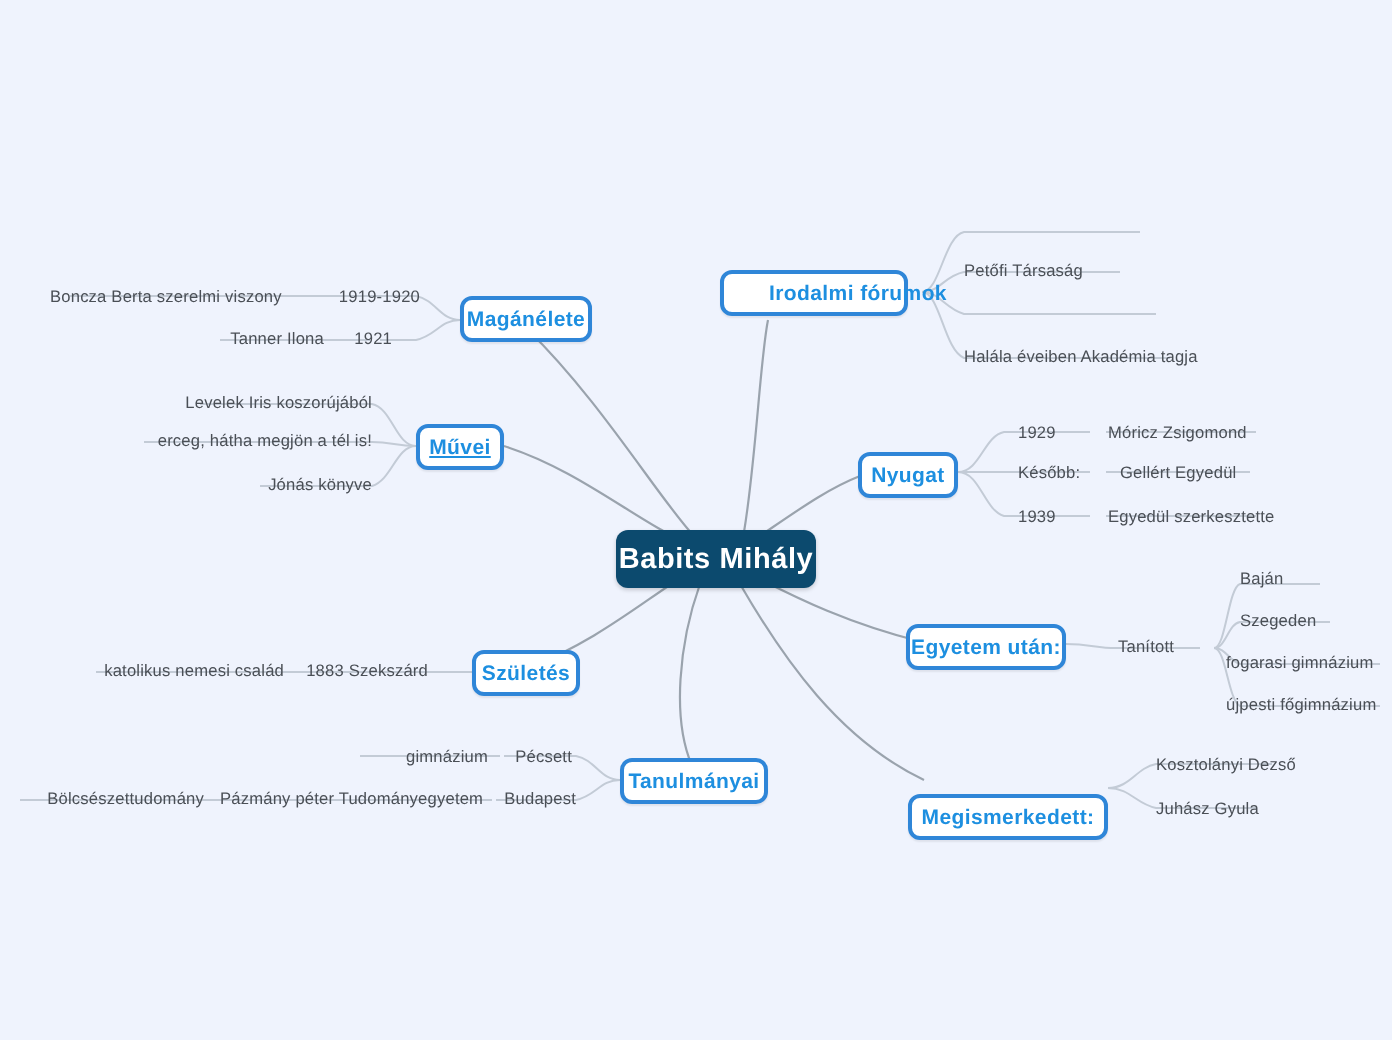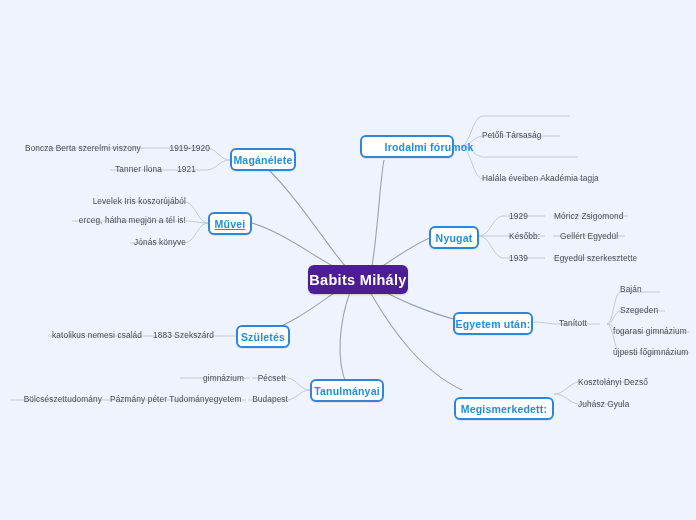--- a/index.html
+++ b/index.html
@@ -12,21 +12,21 @@
   }
   #canvas{position:absolute;left:0;top:0;width:696px;height:520px;}
   svg.links{position:absolute;left:0;top:0;width:696px;height:520px;pointer-events:none;}
   svg.links path{fill:none;stroke:#9aa3ad;stroke-width:1.1;}
   svg.links path.leafline{stroke:#c3cbd6;stroke-width:1;}
 
   .node{position:absolute;box-sizing:border-box;}
 
   
   .root{
-    background:#4c1d95;
+    background:#0c4a6e;
     border-radius:6px;
     color:#ffffff;
     font-weight:bold;
     font-size:14.5px;
     letter-spacing:.3px;
     display:flex;align-items:center;justify-content:center;
     box-shadow:0 1px 2px rgba(0,0,0,.18);
     white-space:nowrap;
   }
 

